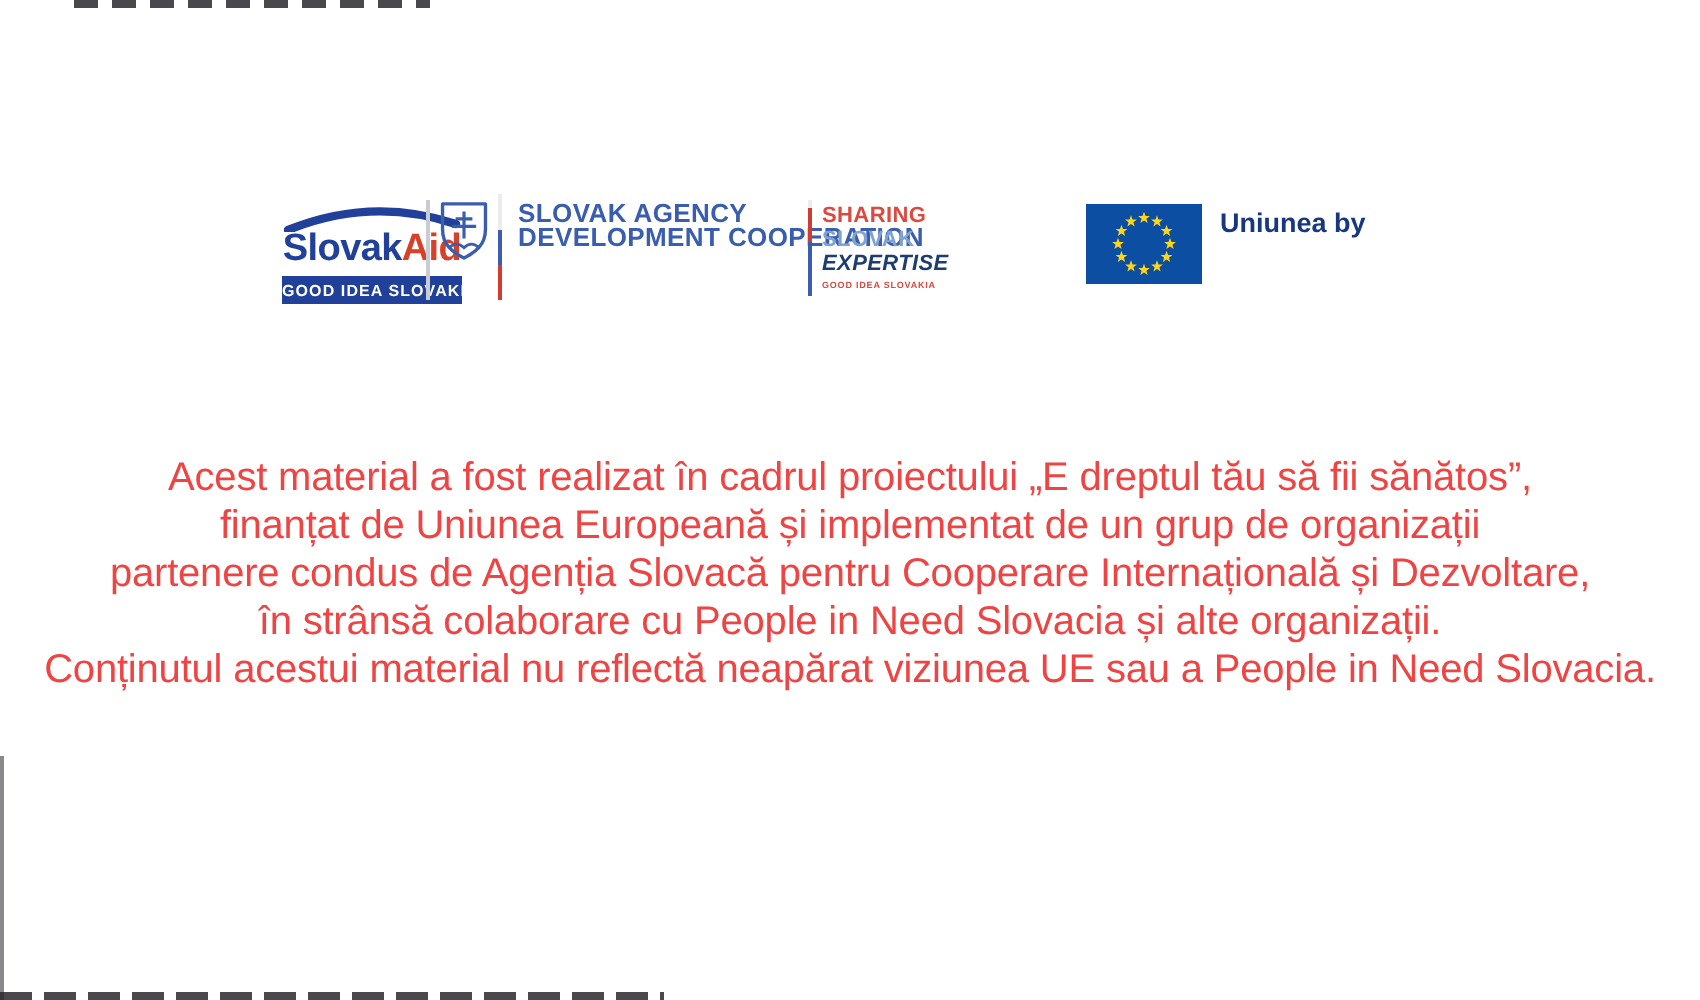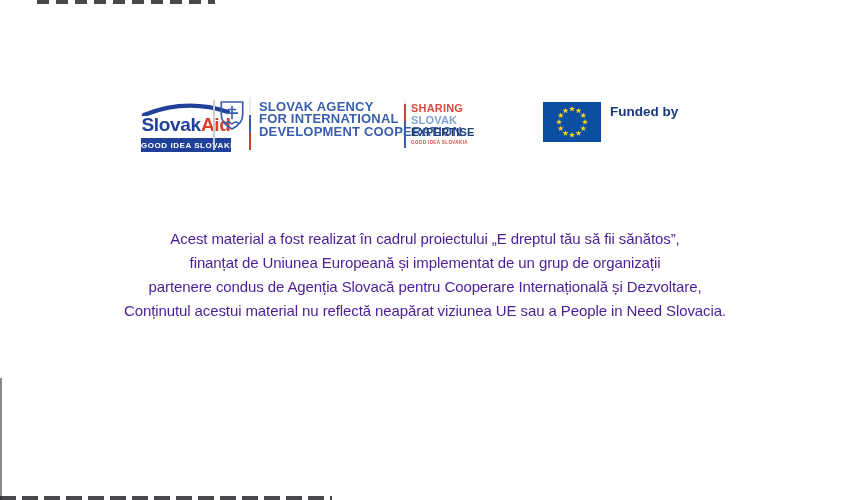--- a/index.html
+++ b/index.html
@@ -56,38 +56,38 @@
   .agency {
     position:absolute; left:259px; top:101px;
     color:#3A5DAE; font-size:13px; font-weight:700; line-height:12.3px;
     letter-spacing:0.2px; white-space:nowrap;
   }
 
   .expertise { position:absolute; left:411px; top:103px; font-weight:bold; }
   .expertise .l { font-size:11px; line-height:11.8px; letter-spacing:0.2px; }
   .exp-red  { color:#D94A41; }
   .exp-lblue{ color:#7FA3D4; }
-  .exp-navy { color:#1D3D6F; }
+  .exp-navy { color:#1D3D6F;font-style:italic; }
   .expertise .mini {
     margin-top:2px; font-size:4.5px; color:#D94A41; letter-spacing:0.4px;
     font-weight:bold; white-space:nowrap;
   }
 
   .eu-block { position:absolute; left:543px; top:102px; }
   .eu-flag { position:absolute; left:0; top:0; display:block; }
   .eu-text {
     position:absolute; left:67px; top:2px; color:#17377E;
     font-size:13.5px; font-weight:bold; line-height:15.5px; white-space:nowrap;
   }
 
   
   .disclaimer {
     position:absolute; left:0; top:227px; width:100%;
-    text-align:center; color:#4c1d95;
-    font-size:15px; line-height:24px; letter-spacing:-0.1px;
+    text-align:center; color:#ef4444;
+    font-size:20px; line-height:24px; letter-spacing:-0.1px;
   }
   .disclaimer .line { white-space:nowrap; }
 </style>
 </head>
 <body>
 
 <div class="stage">
 
   <div class="edge-top"></div>
   <div class="edge-bottom"></div>
@@ -110,21 +110,20 @@
     <svg class="coat" width="28" height="33" viewBox="0 0 30 34">
       <path d="M3.5,2.5 H26.5 V16 C26.5,24.5 21,28.5 15,31.5 C9,28.5 3.5,24.5 3.5,16 Z" stroke="#3A5DAE" stroke-width="1.8" fill="none" stroke-linejoin="round"></path>
       <path d="M15,6.5 V21 M10.5,10.5 H19.5 M8.5,14.5 H21.5" stroke="#3A5DAE" stroke-width="1.7" fill="none"></path>
       <path d="M7,26 Q11,22 15,26 Q19,22 23,26" stroke="#3A5DAE" stroke-width="1.5" fill="none"></path>
     </svg>
 
     <div class="vdiv vdiv-agency"></div>
 
     <div class="agency">
       <div>SLOVAK AGENCY</div>
-      <div>FOR INTERNATIONAL</div>
       <div>DEVELOPMENT COOPERATION</div>
     </div>
 
     <div class="vdiv vdiv-expertise"></div>
 
     <div class="expertise">
       <div class="l exp-red">SHARING</div>
       <div class="l exp-lblue">SLOVAK</div>
       <div class="l exp-navy">EXPERTISE</div>
       <div class="mini">GOOD IDEA SLOVAKIA</div>
@@ -145,26 +144,27 @@
           <use href="#eu-star" transform="translate(35.5,31.26)"></use>
           <use href="#eu-star" transform="translate(29,33)"></use>
           <use href="#eu-star" transform="translate(22.5,31.26)"></use>
           <use href="#eu-star" transform="translate(17.74,26.5)"></use>
           <use href="#eu-star" transform="translate(16,20)"></use>
           <use href="#eu-star" transform="translate(17.74,13.5)"></use>
           <use href="#eu-star" transform="translate(22.5,8.74)"></use>
         </g>
       </svg>
       <div class="eu-text">
-        <div>Funded by</div>
+        <div>Uniunea by</div>
       </div>
     </div>
 
   </div>
 
   <div class="disclaimer">
     <div class="line">Acest material a fost realizat în cadrul proiectului „E dreptul tău să fii sănătos”,</div>
     <div class="line">finanțat de Uniunea Europeană și implementat de un grup de organizații</div>
     <div class="line">partenere condus de Agenția Slovacă pentru Cooperare Internațională și Dezvoltare,</div>
+    <div class="line">în strânsă colaborare cu People in Need Slovacia și alte organizații.</div>
     <div class="line">Conținutul acestui material nu reflectă neapărat viziunea UE sau a People in Need Slovacia.</div>
   </div>
 
 </div>
 
 </body></html>

